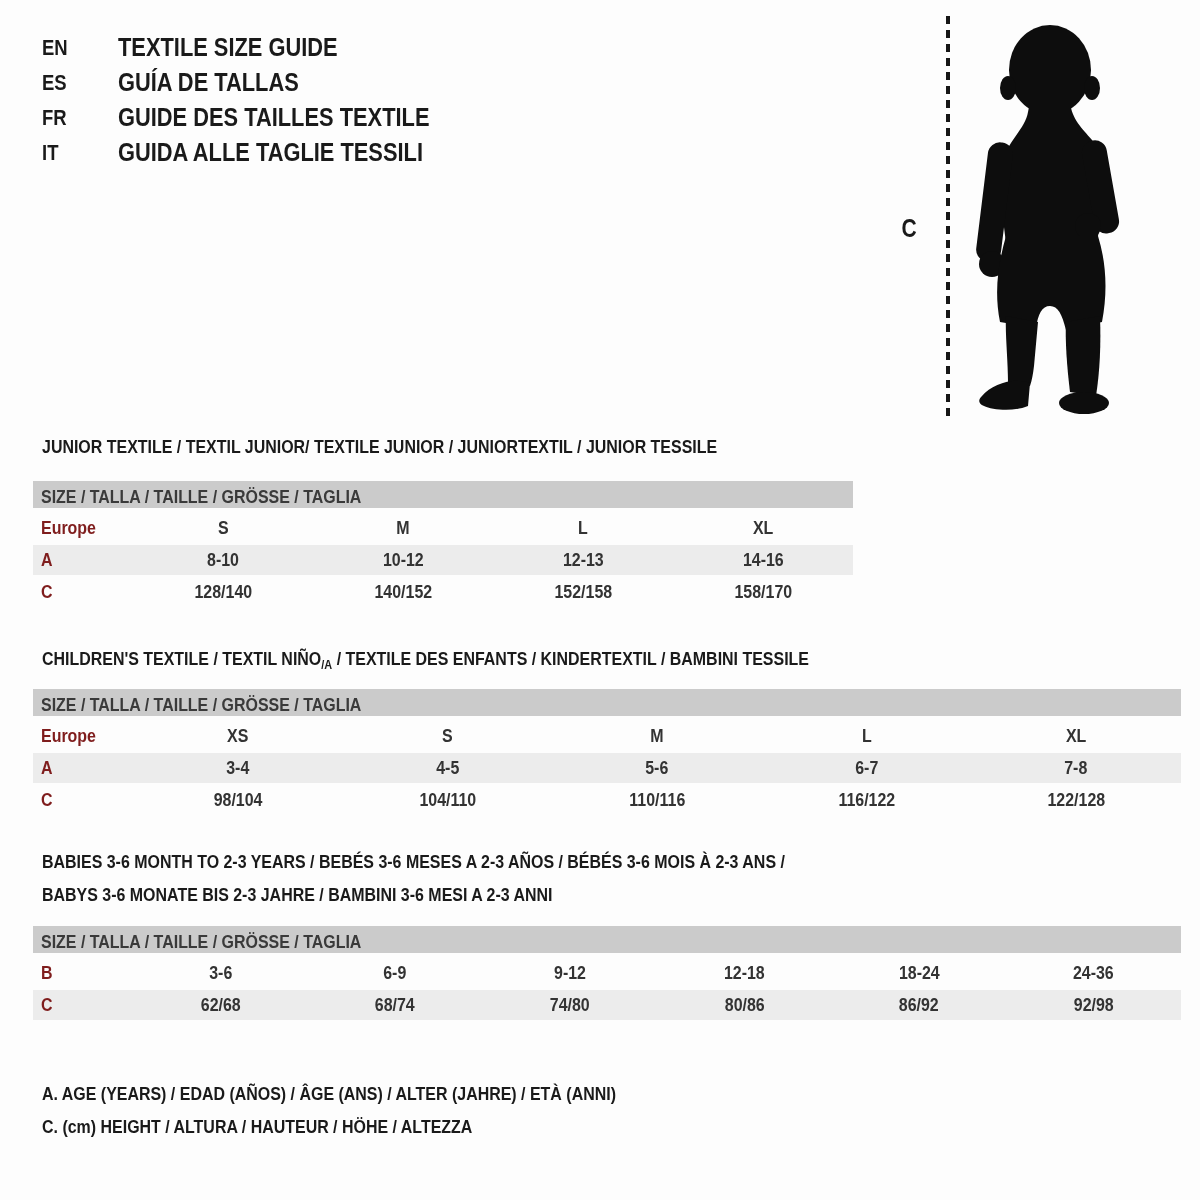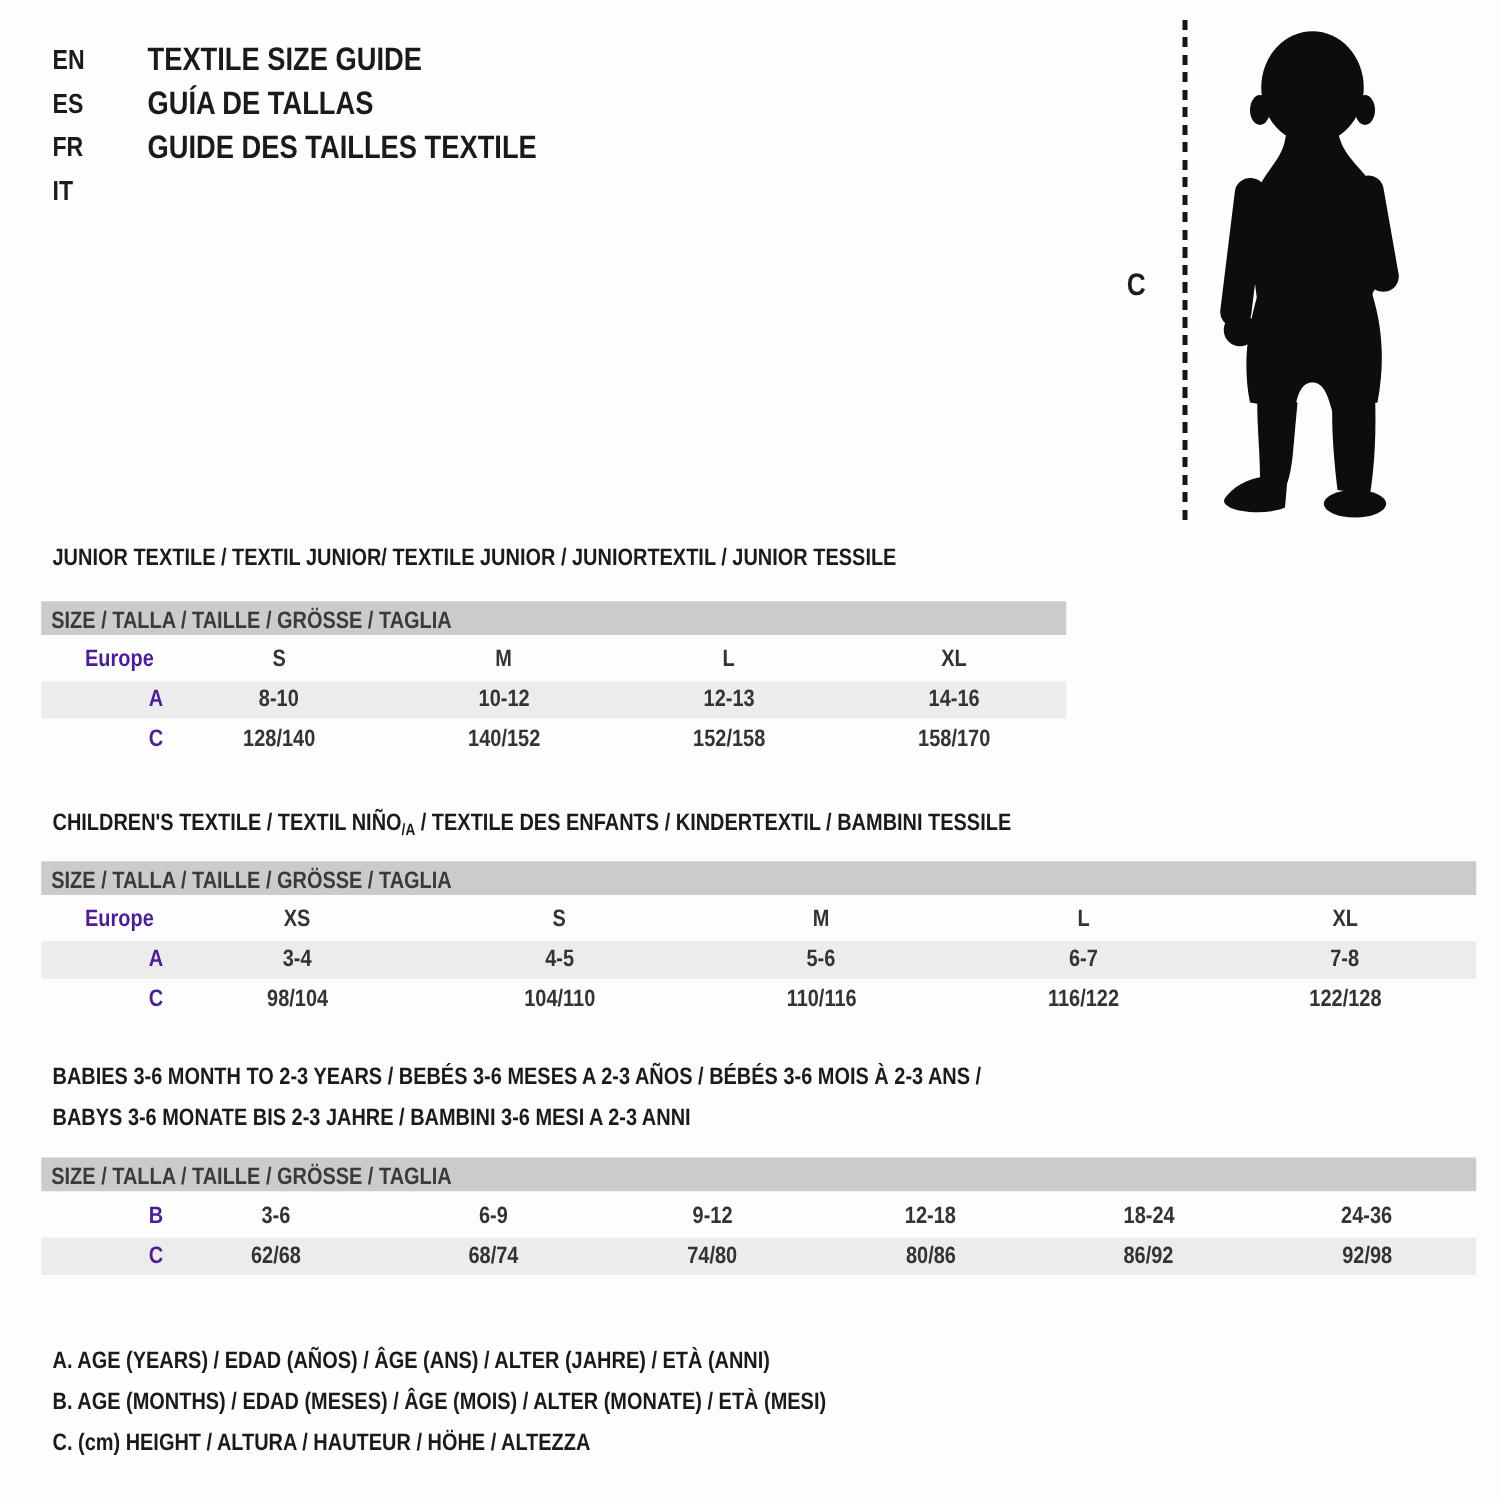--- a/index.html
+++ b/index.html
@@ -43,26 +43,26 @@
   .size-bar{
     height:27px;background:#cbcbcb;display:flex;align-items:flex-end;
     padding-left:8px;font-weight:bold;font-size:19px;color:#3a3a3a;
     margin-bottom:5px;box-sizing:border-box;
   }
   .t-row{display:grid;height:32px;align-items:center;border-bottom:2px solid #fdfdfd;box-sizing:border-box;}
   .cols4{grid-template-columns:100px repeat(4,1fr);}
   .cols5{grid-template-columns:100px repeat(5,1fr);}
   .cols6{grid-template-columns:100px repeat(6,1fr);}
   .t-row.alt{background:#ececec;}
-  .t-label{padding-left:8px;font-weight:bold;font-size:19px;color:#4c1d95;text-align:right;}
+  .t-label{padding-left:8px;font-weight:bold;font-size:19px;color:#7f1d1d;text-align:left;}
   .t-cell{text-align:center;font-weight:bold;font-size:19px;color:#333;}
 
   
   .legend{position:absolute;left:42px;top:1072px;}
-  .legend-line{height:33px;font-weight:bold;font-size:19px;display:flex;align-items:center;}
+  .legend-line{height:33px;font-weight:bold;font-size:19px;display:flex;align-items:flex-end;}
 </style>
 </head>
 <body>
 
 <div class="page">
 
   <div class="lang-block">
     <div class="lang-row">
       <span class="lang-code"><span class="cl">EN</span></span>
       <span class="lang-label"><span class="cl">TEXTILE SIZE GUIDE</span></span>
@@ -70,20 +70,21 @@
     <div class="lang-row">
       <span class="lang-code"><span class="cl">ES</span></span>
       <span class="lang-label"><span class="cl">GUÍA DE TALLAS</span></span>
     </div>
     <div class="lang-row">
       <span class="lang-code"><span class="cl">FR</span></span>
       <span class="lang-label"><span class="cl">GUIDE DES TAILLES TEXTILE</span></span>
     </div>
     <div class="lang-row">
       <span class="lang-code"><span class="cl">IT</span></span>
+      <span class="lang-label"><span class="cl">GUIDA ALLE TAGLIE TESSILI</span></span>
     </div>
   </div>
 
   <span class="measure-label cc">C</span>
   <div class="measure-line"></div>
   <svg class="figure-svg" width="175" height="402" viewBox="0 0 175 402" aria-hidden="true">
     <g fill="#0d0d0d">
       <ellipse cx="88" cy="56" rx="41" ry="45"></ellipse>
       <ellipse cx="46" cy="74" rx="8" ry="12"></ellipse>
       <ellipse cx="130" cy="74" rx="8" ry="12"></ellipse>
@@ -189,20 +190,17 @@
       <span class="t-cell"><span class="cc">86/92</span></span>
       <span class="t-cell"><span class="cc">92/98</span></span>
     </div>
   </div>
 
   <div class="legend">
     <div class="legend-line">
       <span class="cl">A. AGE (YEARS) / EDAD (AÑOS) / ÂGE (ANS) / ALTER (JAHRE) / ETÀ (ANNI)</span>
     </div>
     <div class="legend-line">
-      <span class="cl">B. AGE (MONTHS) / EDAD (MESES) / ÂGE (MOIS) / ALTER (MONATE) / ETÀ (MESI)</span>
-    </div>
-    <div class="legend-line">
       <span class="cl">C. (cm) HEIGHT / ALTURA / HAUTEUR / HÖHE / ALTEZZA</span>
     </div>
   </div>
 
 </div>
 
 </body></html>

